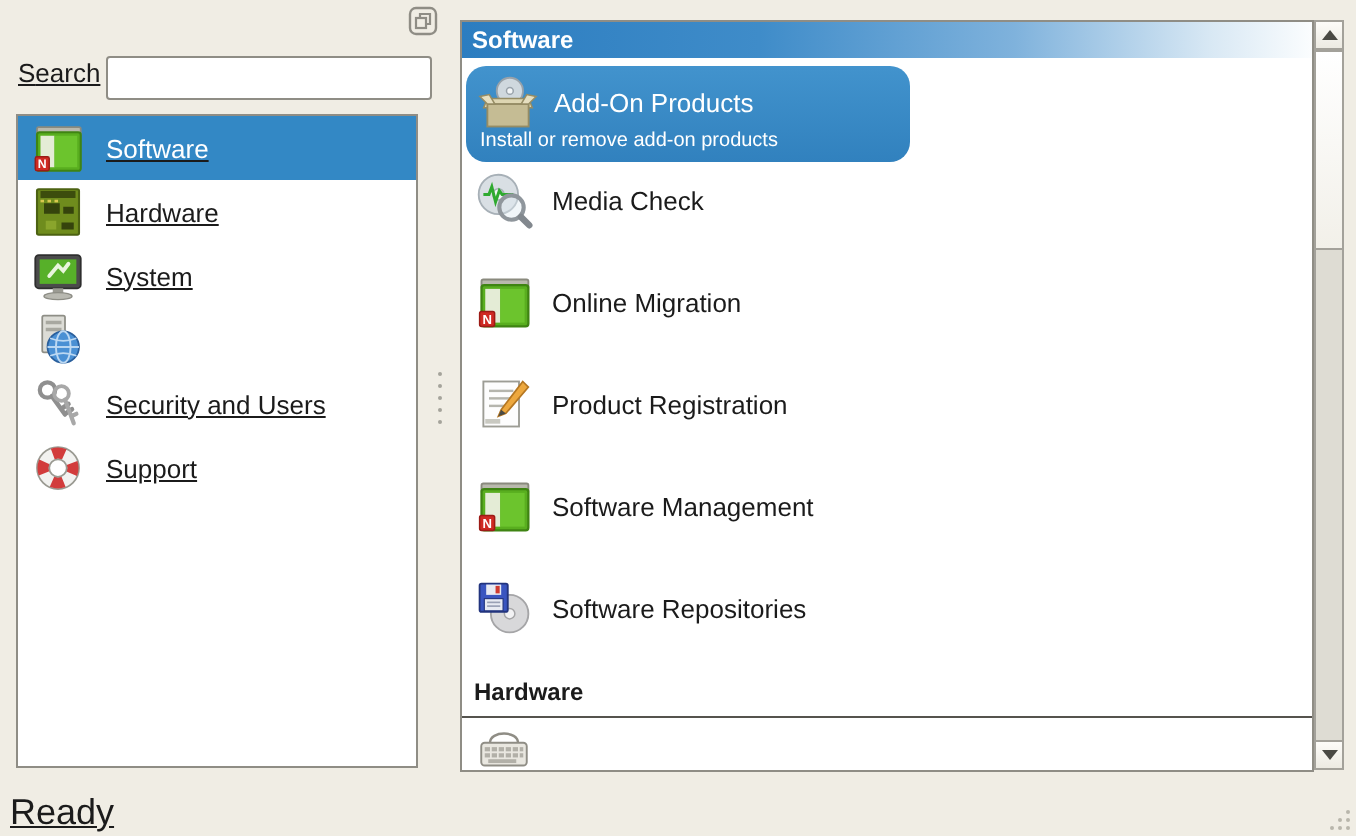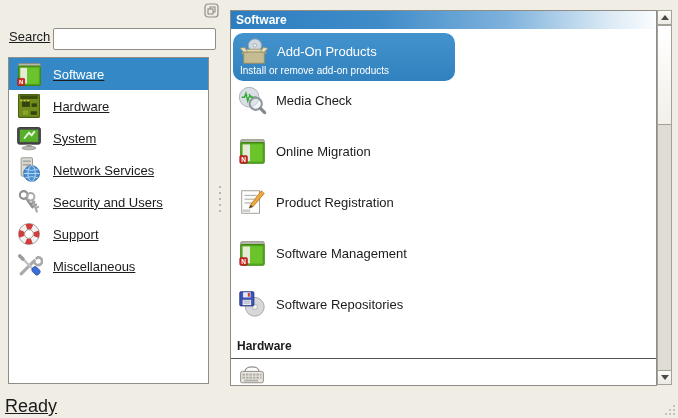--- a/index.html
+++ b/index.html
@@ -172,21 +172,20 @@
         <rect x="9" y="5" width="9" height="2" fill="#a8a8a0"></rect>
         <rect x="9" y="9" width="9" height="2" fill="#a8a8a0"></rect>
         <circle cx="11" cy="18" r="1.3" fill="#8e8e86"></circle>
         <circle cx="19" cy="20" r="9" fill="#4a90d4" stroke="#2a5f9c" stroke-width="1"></circle>
         <ellipse cx="19" cy="20" rx="4.2" ry="9" fill="none" stroke="#bcd8f2" stroke-width="1.1"></ellipse>
         <line x1="10" y1="20" x2="28" y2="20" stroke="#bcd8f2" stroke-width="1.1"></line>
         <path d="M11.5 15 Q19 18 26.5 15" stroke="#bcd8f2" stroke-width="1" fill="none"></path>
         <path d="M11.5 25 Q19 22 26.5 25" stroke="#bcd8f2" stroke-width="1" fill="none"></path>
       </svg>
     </span>
-    <span class="lbl">Network Services</span>
   </div>
 
   <div class="side-item">
     <span class="icon">
       <svg width="28" height="28" viewBox="0 0 32 32">
         <g stroke="#8f8f8f" fill="#d8d8d8">
           <circle cx="10" cy="8" r="4.4" stroke-width="2.4" fill="none"></circle>
           <path d="M12.5 11.5 L20 22 M19 18 l3-2 M21 21 l3-2" stroke-width="2.6" fill="none" stroke-linecap="round"></path>
         </g>
         <g stroke="#a8a8a8" fill="#e6e6e6">
@@ -202,32 +201,20 @@
     <span class="icon">
       <svg width="28" height="28" viewBox="0 0 32 32">
         <circle cx="16" cy="16" r="12" fill="#f2f2f0" stroke="#9a9a92" stroke-width="1"></circle>
         <circle cx="16" cy="16" r="8.5" fill="none" stroke="#d23c3c" stroke-width="6.5" stroke-dasharray="6.68 6.68" stroke-dashoffset="3.3"></circle>
         <circle cx="16" cy="16" r="5" fill="#fff" stroke="#9a9a92" stroke-width="1"></circle>
       </svg>
     </span>
     <span class="lbl">Support</span>
   </div>
 
-  <div class="side-item">
-    <span class="icon">
-      <svg width="28" height="28" viewBox="0 0 32 32">
-        <path d="M7 25 L22 10" stroke="#a9a9a9" stroke-width="3.6" stroke-linecap="round"></path>
-        <path d="M22 10 a4.5 4.5 0 1 0 4 -4 l-2.2 2.2" fill="none" stroke="#a9a9a9" stroke-width="3"></path>
-        <path d="M8 7 L21 20" stroke="#c2c2c2" stroke-width="2.6" stroke-linecap="round"></path>
-        <path d="M5.5 4.5 L9 8" stroke="#9a9a9a" stroke-width="4" stroke-linecap="round"></path>
-        <rect x="19" y="18" width="10" height="7" rx="3" transform="rotate(45 24 21.5)" fill="#3a6fd8" stroke="#24479c" stroke-width="0.8"></rect>
-      </svg>
-    </span>
-    <span class="lbl">Miscellaneous</span>
-  </div>
 
 </div>
 
 <div class="abs splitter">
   <i></i>
     <i></i>
     <i></i>
     <i></i>
     <i></i>
 </div>

